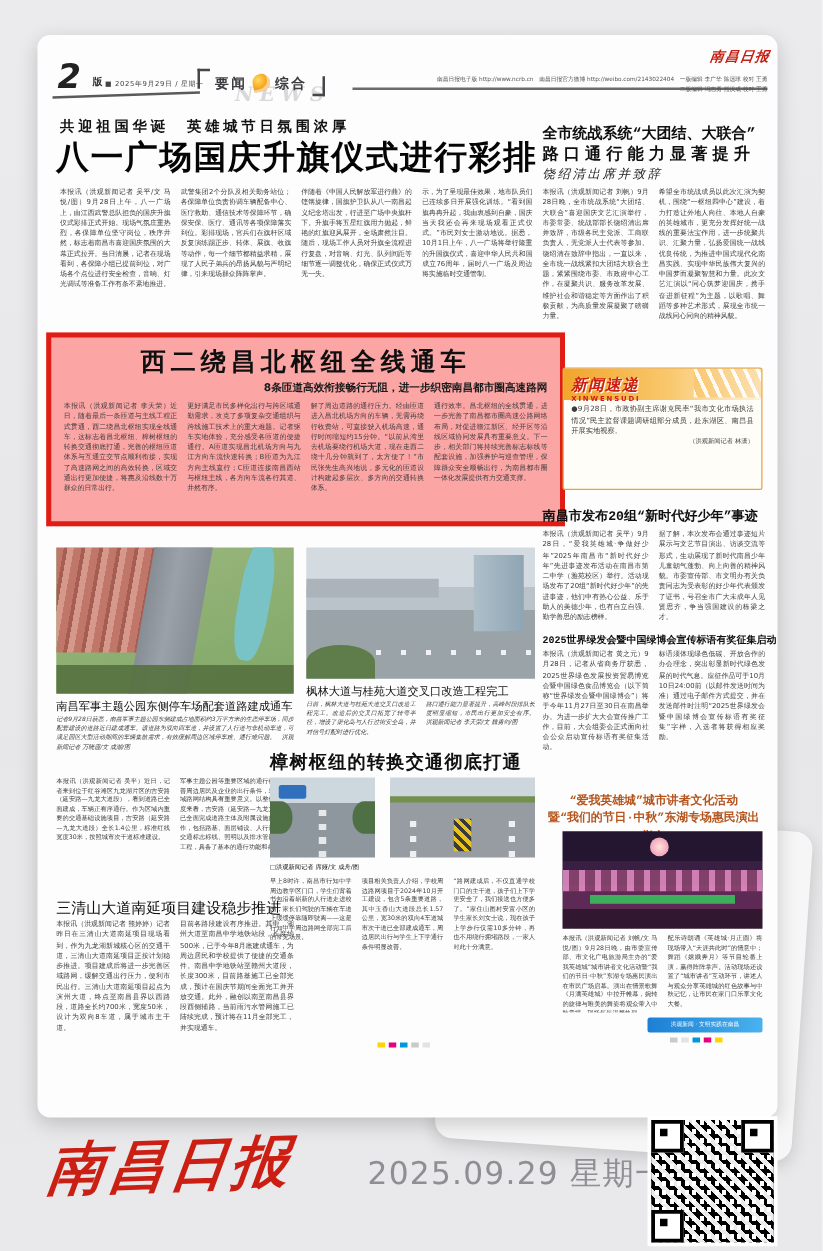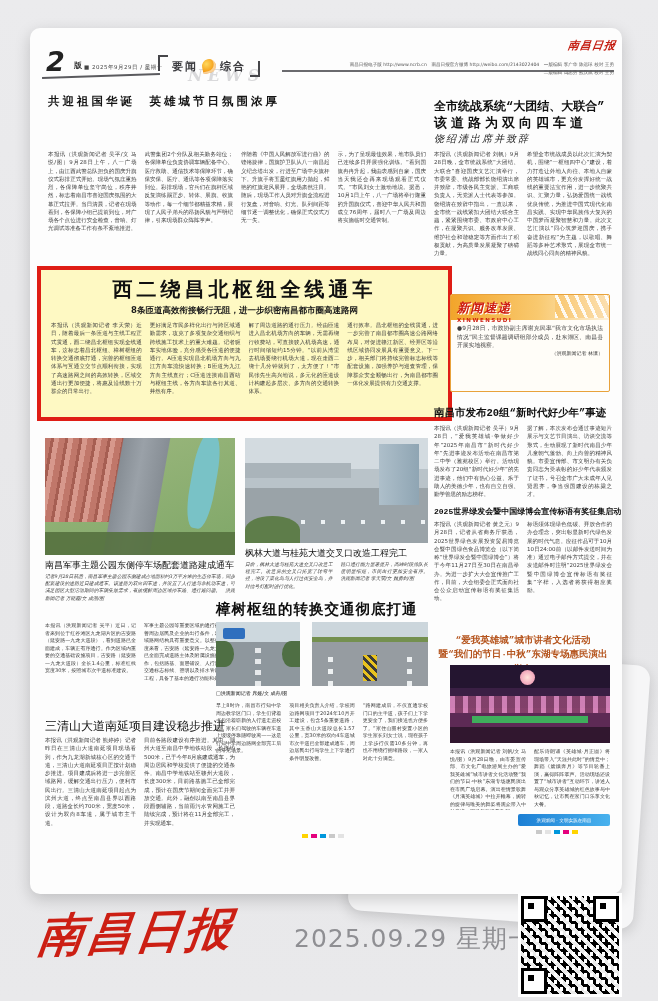--- a/index.html
+++ b/index.html
@@ -43,23 +43,23 @@
   .kicker{left:18px;top:66px;font-size:11.5px;font-weight:bold;color:#141414;letter-spacing:3px;}
   .headline-main{left:15px;top:80px;width:386px;font-size:26px;font-weight:bold;color:#050505;
     letter-spacing:1.5px;white-space:nowrap;}
   .tiny{font-size:5.5px;line-height:1.5;color:#3c3c3c;text-align:justify;overflow:hidden;}
   .cols{display:flex;gap:8px;}
   .col{flex:1;overflow:hidden;}
   .serifhead{font-family:Liberation Mono, monospace;font-weight:bold;color:#101010;}
   .byline-it{font-style:italic;font-family:"DejaVu Serif",serif;color:#222;}
   
   .redbox{left:7px;top:238px;width:387px;height:137px;border:4px solid #df1d15;
-    padding:5px 10px 5px 10px;background:#fef9c3;}
+    padding:5px 10px 5px 10px;background:#fca5a5;}
   .redbox h2{margin:1px 0 2px;text-align:center;font-size:20px;letter-spacing:4px;}
-  .redbox .sub{text-align:center;font-size:8.5px;font-weight:bold;color:#1a1a1a;margin-bottom:4px;}
+  .redbox .sub{text-align:right;font-size:8.5px;font-weight:bold;color:#1a1a1a;margin-bottom:4px;}
   
   .newsbox{left:420px;top:266px;width:158px;height:96px;border:1.5px solid #e8a23b;
     border-radius:2px;background:#fffdf8;overflow:hidden;}
   .newsbox-head{height:23px;background:linear-gradient(90deg,#f2a52b,#f9c96f 55%,#fdf3de);
     position:relative;padding:2px 6px 0;}
   .newsbox-title{font-size:12.5px;font-weight:bold;font-style:italic;color:#ce1d12;
     letter-spacing:1px;text-shadow:1px 1px 0 #fff;}
   .newsbox-sub{font-size:5.5px;font-weight:bold;color:#ce1d12;letter-spacing:1.5px;}
   .newsbox-rays{position:absolute;right:0;top:0;width:54px;height:23px;
     background:repeating-linear-gradient(65deg,rgba(255,255,255,.85) 0 3px,rgba(246,166,42,.25) 3px 9px);}
@@ -105,29 +105,30 @@
     <span class="bracket-r"></span>
   </div>
   <div class="abs rule-right"></div>
   <div class="abs mh-info">
     <div>南昌日报电子版 http://www.ncrb.cn　南昌日报官方微博 http://weibo.com/2143022404　一版编辑 李广华 陈远球 校对 王勇</div>
     <div>二版编辑 冯志勇 熊汉成 校对 王勇</div>
   </div>
   <div class="abs brand-top">南昌日报</div>
 
   <div class="abs kicker">共迎祖国华诞　英雄城节日氛围浓厚</div>
+  <div class="abs headline-main">八一广场国庆升旗仪式进行彩排</div>
   <div class="abs cols" style="left:18px;top:122px;width:378px;height:112px;">
     <div class="col tiny">本报讯（洪观新闻记者 吴平/文 马悦/图）9月28日上午，八一广场上，由江西武警总队担负的国庆升旗仪式彩排正式开始。现场气氛庄重热烈，各保障单位坚守岗位，秩序井然，标志着南昌市喜迎国庆氛围的大幕正式拉开。当日清晨，记者在现场看到，各保障小组已提前到位，对广场各个点位进行安全检查，音响、灯光调试等准备工作有条不紊地推进。</div>
     <div class="col tiny">武警集团2个分队及相关勤务站位；各保障单位负责协调车辆配备中心、医疗救助、通信技术等保障环节，确保安保、医疗、通讯等各项保障落实到位。彩排现场，官兵们在旗杆区域反复演练踢正步、转体、展旗、收旗等动作，每一个细节都精益求精，展现了人民子弟兵的昂扬风貌与严明纪律，引来现场群众阵阵掌声。</div>
     <div class="col tiny">伴随着《中国人民解放军进行曲》的铿锵旋律，国旗护卫队从八一南昌起义纪念塔出发，行进至广场中央旗杆下。升旗手将五星红旗用力抛起，鲜艳的红旗迎风展开，全场肃然注目。随后，现场工作人员对升旗全流程进行复盘，对音响、灯光、队列间距等细节逐一调整优化，确保正式仪式万无一失。</div>
     <div class="col tiny">示，为了呈现最佳效果，地市队员们已连续多日开展强化训练。“看到国旗冉冉升起，我由衷感到自豪，国庆当天我还会再来现场观看正式仪式。”市民刘女士激动地说。据悉，10月1日上午，八一广场将举行隆重的升国旗仪式，喜迎中华人民共和国成立76周年，届时八一广场及周边将实施临时交通管制。</div>
   </div>
 
   <div class="abs serifhead" style="left:404px;top:70px;width:178px;font-size:12px;white-space:nowrap;">全市统战系统“大团结、大联合”</div>
-  <div class="abs serifhead" style="left:404px;top:86px;width:178px;font-size:13px;letter-spacing:4px;white-space:nowrap;">该道路为双向四车道</div>
+  <div class="abs serifhead" style="left:404px;top:86px;width:178px;font-size:13px;letter-spacing:4px;white-space:nowrap;">路口通行能力显著提升</div>
   <div class="abs byline-it" style="left:404px;top:104px;font-size:10px;letter-spacing:2px;">饶绍清出席并致辞</div>
   <div class="abs cols" style="left:404px;top:122px;width:178px;height:138px;">
     <div class="col tiny">本报讯（洪观新闻记者 刘帆）9月28日晚，全市统战系统“大团结、大联合”喜迎国庆文艺汇演举行，市委常委、统战部部长饶绍清出席并致辞，市级各民主党派、工商联负责人，无党派人士代表等参加。饶绍清在致辞中指出，一直以来，全市统一战线紧扣大团结大联合主题，紧紧围绕市委、市政府中心工作，在凝聚共识、服务改革发展、维护社会和谐稳定等方面作出了积极贡献，为高质量发展凝聚了磅礴力量。</div>
     <div class="col tiny">希望全市统战成员以此次汇演为契机，围绕“一枢纽四中心”建设，着力打造让外地人向往、本地人自豪的英雄城市，更充分发挥好统一战线的重要法宝作用，进一步统聚共识、汇聚力量，弘扬爱国统一战线优良传统，为推进中国式现代化南昌实践、实现中华民族伟大复兴的中国梦而凝聚智慧和力量。此次文艺汇演以“同心筑梦迎国庆，携手奋进新征程”为主题，以歌唱、舞蹈等多种艺术形式，展现全市统一战线同心同向的精神风貌。</div>
   </div>
 
   <div class="abs redbox">
     <h2 class="serifhead">西二绕昌北枢纽全线通车</h2>
     <div class="sub">8条匝道高效衔接畅行无阻，进一步织密南昌都市圈高速路网</div>
     <div class="cols" style="height:92px;">

